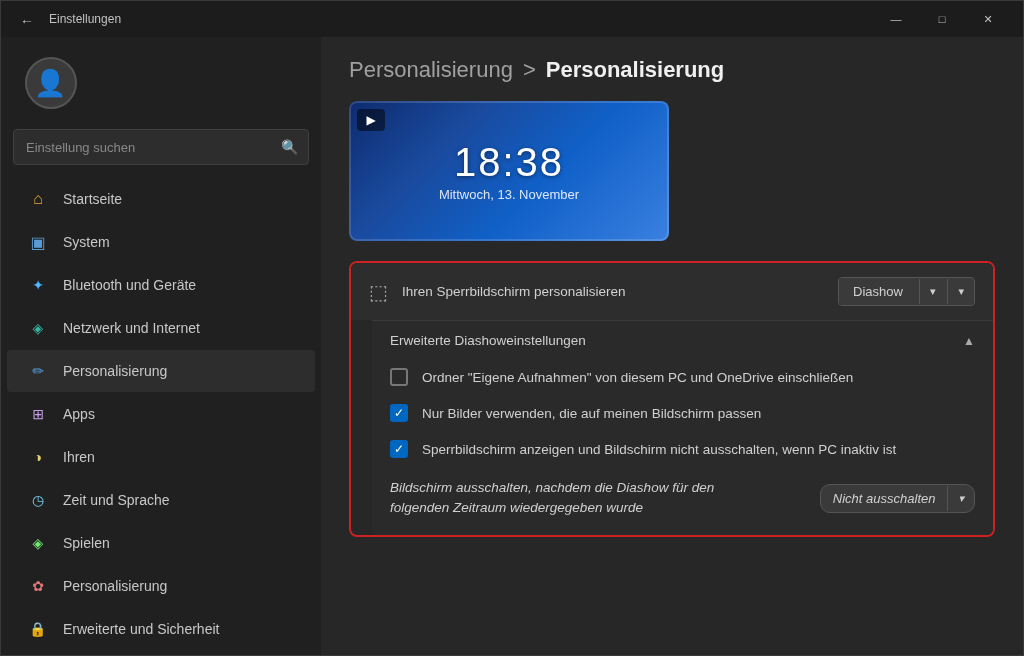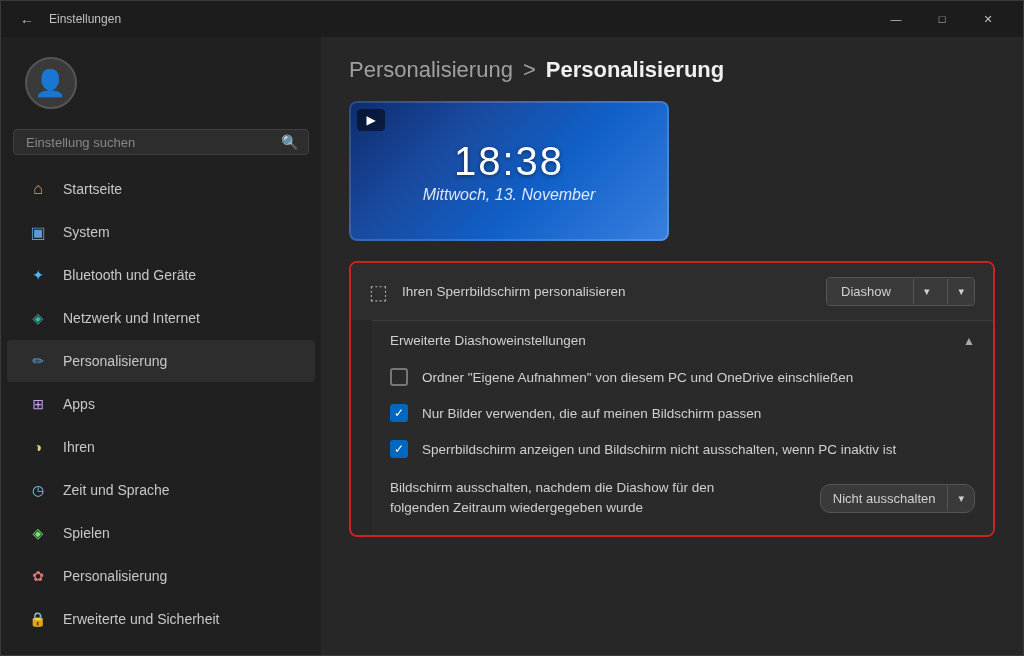--- a/index.html
+++ b/index.html
@@ -99,21 +99,21 @@
       font-size: 26px;
       border: 2px solid #555;
     }
 
     .search-box {
       margin: 4px 12px 12px 12px;
       position: relative;
     }
     .search-box input {
       width: 100%;
-      height: 26px;
+      height: 36px;
       background: #2d2d2d;
       border: 1px solid #404040;
       border-radius: 4px;
       color: #c0c0c0;
       padding: 0 36px 0 12px;
       font-size: 13px;
       outline: none;
     }
     .search-box input::placeholder { color: #888; }
     .search-icon-wrap {
@@ -205,24 +205,23 @@
       color: white;
     }
     .lockscreen-time {
       font-size: 40px;
       font-weight: 300;
       letter-spacing: 2px;
       color: white;
       text-shadow: 0 1px 4px rgba(0,0,0,0.5);
     }
     .lockscreen-date {
-      font-size: 16px;
+      font-size: 13px;
       color: rgba(255,255,255,0.85);
       margin-top: 2px;
-      font-style: italic;
     }
     .lockscreen-play-btn {
       position: absolute;
       top: 8px;
       left: 8px;
       width: 28px;
       height: 22px;
       background: rgba(0,0,0,0.5);
       border-radius: 4px;
       display: flex;
@@ -262,21 +261,21 @@
       gap: 14px;
     }
     .monitor-icon {
       color: #aaa;
       font-size: 20px;
     }
 
     .dropdown-btn {
       display: flex;
       align-items: center;
-      gap: 8px;
+      gap: 2px;
       background: #3a3a3a;
       border: 1px solid #555;
       border-radius: 4px;
       overflow: hidden;
     }
     .dropdown-text {
       padding: 6px 14px;
       color: #d0d0d0;
       font-size: 13px;
       background: #3a3a3a;
@@ -357,20 +356,21 @@
       color: white;
       font-size: 12px;
     }
 
     .bottom-dropdown-row {
       display: flex;
       align-items: flex-start;
       justify-content: center;
       gap: 16px;
       padding-top: 4px;
+      font-style: italic;
     }
     .bottom-dropdown-text {
       color: #d0d0d0;
       font-size: 13.5px;
       flex: 1;
       line-height: 1.5;
     }
     .bottom-dropdown-btn {
       display: flex;
       align-items: center;

